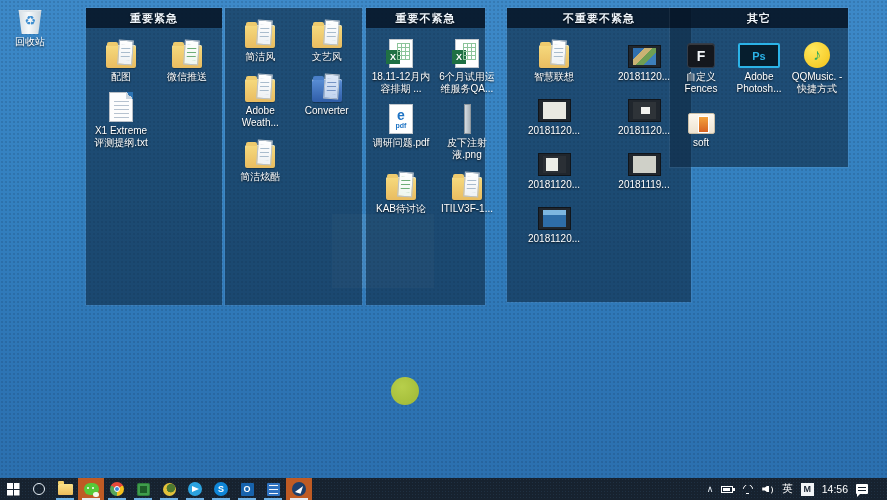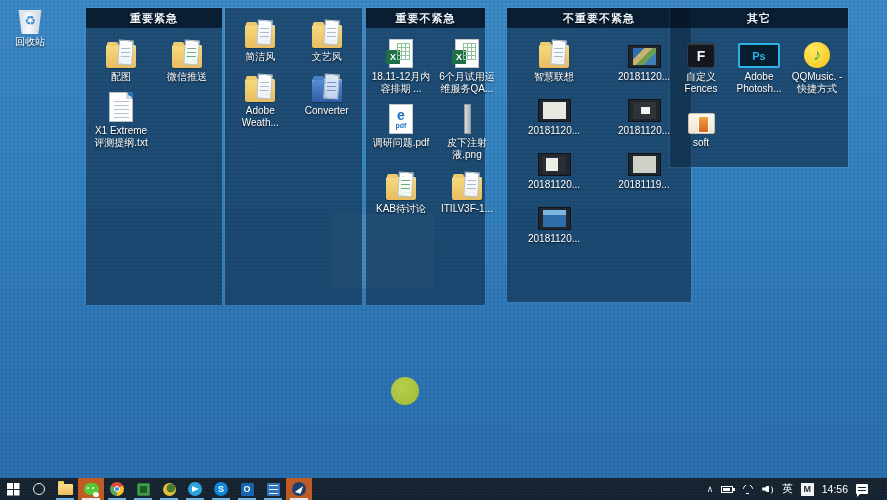--- a/index.html
+++ b/index.html
@@ -263,20 +263,26 @@
             <span class="folder has-doc"></span>
           </div>
         <div class="lbl">Adobe Weath...</div>
       </div>
       <div class="cell">
         <div class="icn">
             <span class="folder blue has-doc"></span>
           </div>
         <div class="lbl">Converter</div>
       </div>
+      <div class="cell">
+        <div class="icn">
+            <span class="folder has-doc"></span>
+          </div>
+        <div class="lbl">简洁炫酷</div>
+      </div>
     </div>
   </div>
 
   <div class="fence" style="left:366px;top:8px;width:119px;height:297px">
     <div class="fence-title">重要不紧急</div>
     <div class="fence-body">
       <div class="cell">
         <div class="icn">
             <span class="xls">
               <i class="xbadge">X</i>

